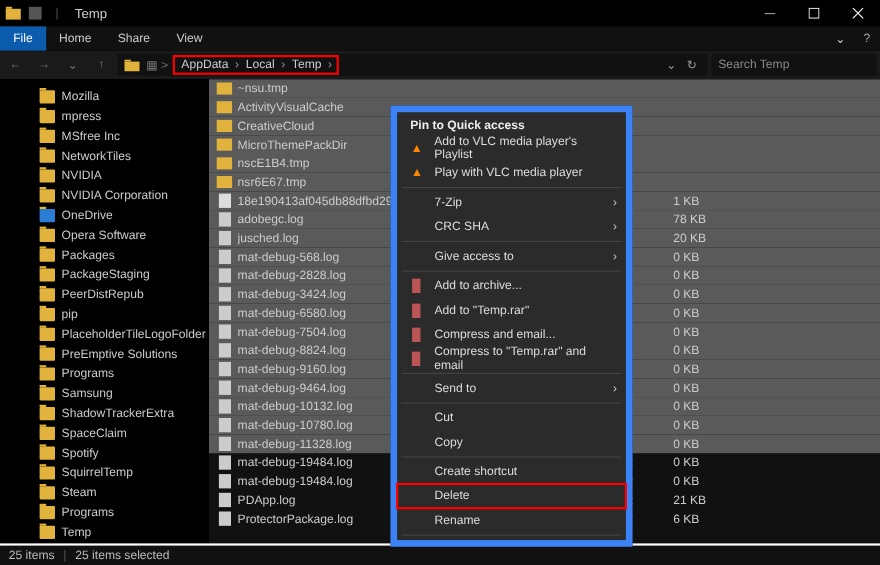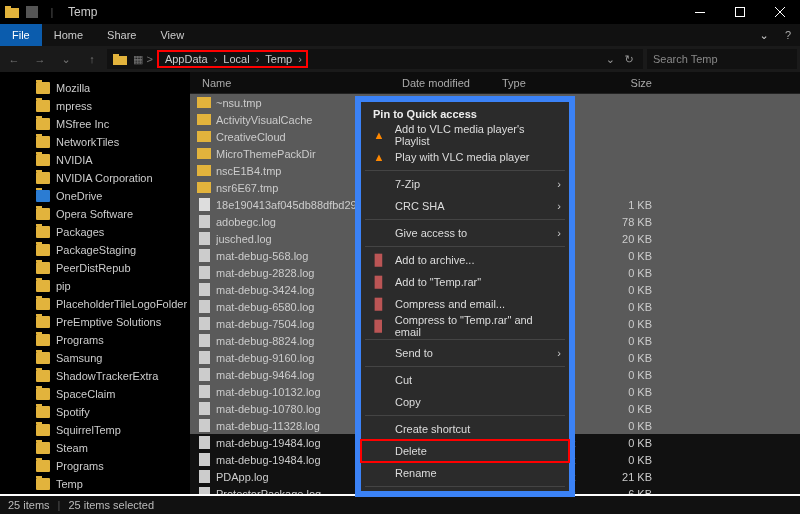--- a/index.html
+++ b/index.html
@@ -38,21 +38,21 @@
 .cols .c4 { width: 60px; text-align: right; padding-right: 20px; }
 .rows { flex: 1; overflow: hidden; }
 .row { height: 17px; display: flex; align-items: center; padding-left: 6px; }
 .row .fi { width: 16px; height: 14px; margin-right: 4px; display: inline-flex; align-items: center; justify-content: center; }
 .fi-folder { width: 14px; height: 11px; background: #e2b33c; }
 .fi-file { width: 11px; height: 13px; background: #ddd; }
 .fi-log { width: 11px; height: 13px; background: #ccc; }
 .row .n { width: 186px; color: #ccc; white-space: nowrap; overflow: hidden; }
 .row .d { width: 100px; color: #ccc; }
 .row .t { width: 110px; color: #ccc; }
-.row .s { width: 60px; color: #ccc; text-align: right; padding-right: 20px; }
+.row .s { width: 60px; color: #ccc; text-align: left; padding-right: 20px; }
 .row.sel { background: #5a5a5a; }
 .ctxmenu { position: absolute; left: 355px; top: 96px; width: 220px; background: #2b2b2b; border: 6px solid #3b82f6; padding: 2px 0; z-index: 50; }
 .ctx-title { padding: 4px 12px; font-weight: bold; color: #eee; font-size: 11px; }
 .ctx-item { height: 22px; display: flex; align-items: center; padding: 0 10px; gap: 8px; color: #ddd; font-size: 11px; position: relative; }
 .ctx-item .ci { width: 16px; height: 16px; display: inline-flex; align-items: center; justify-content: center; }
 .ctx-item .arrow { position: absolute; right: 8px; color: #ccc; }
 .ctx-sep { height: 1px; background: #444; margin: 2px 4px; }
 .ctx-item.highlight { outline: 2px solid #f00; outline-offset: -1px; }
 .status { position: absolute; bottom: 0; left: 0; right: 0; height: 20px; background: #111; border-top: 2px solid #ffffff; display: flex; align-items: center; padding: 0 8px; gap: 8px; color: #bbb; font-size: 11px; }
 .status .sep { color: #555; }
@@ -224,26 +224,20 @@
       <div class="tree-item">
         <span class="ficon"></span>
         <span>Programs</span>
       </div>
       <div class="tree-item">
         <span class="ficon"></span>
         <span>Temp</span>
       </div>
     </div>
   <div class="filearea">
-    <div class="cols">
-      <div class="c1">Name</div>
-      <div class="c2">Date modified</div>
-      <div class="c3">Type</div>
-      <div class="c4">Size</div>
-    </div>
     <div class="rows" id="rows">
         <div class="row sel">
           <span class="fi">
             <span class="fi-folder"></span>
           </span>
           <span class="n">~nsu.tmp</span>
           <span class="d"></span>
           <span class="t"></span>
           <span class="s"></span>
         </div>

